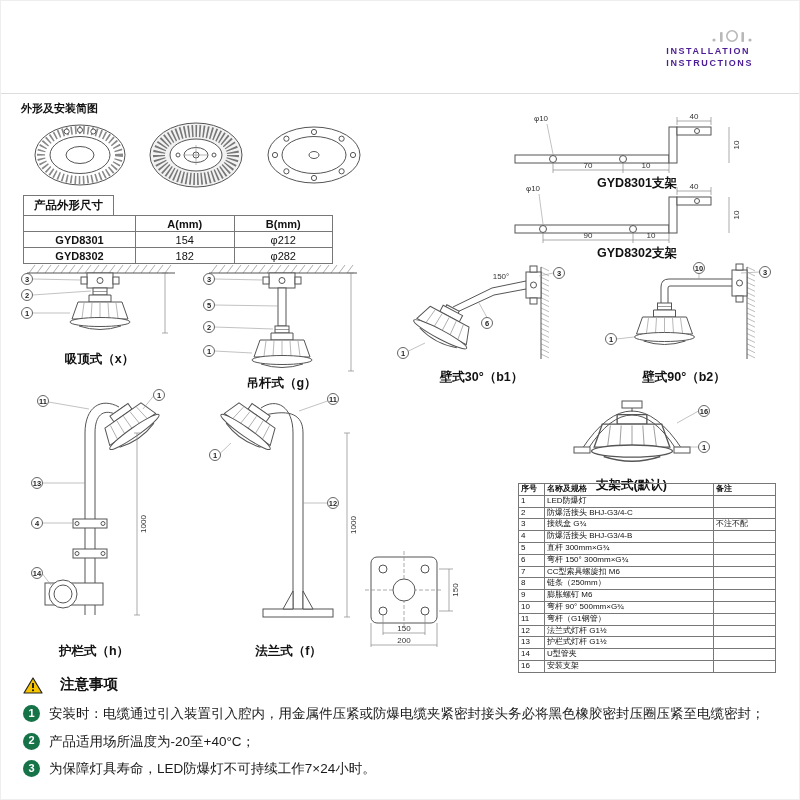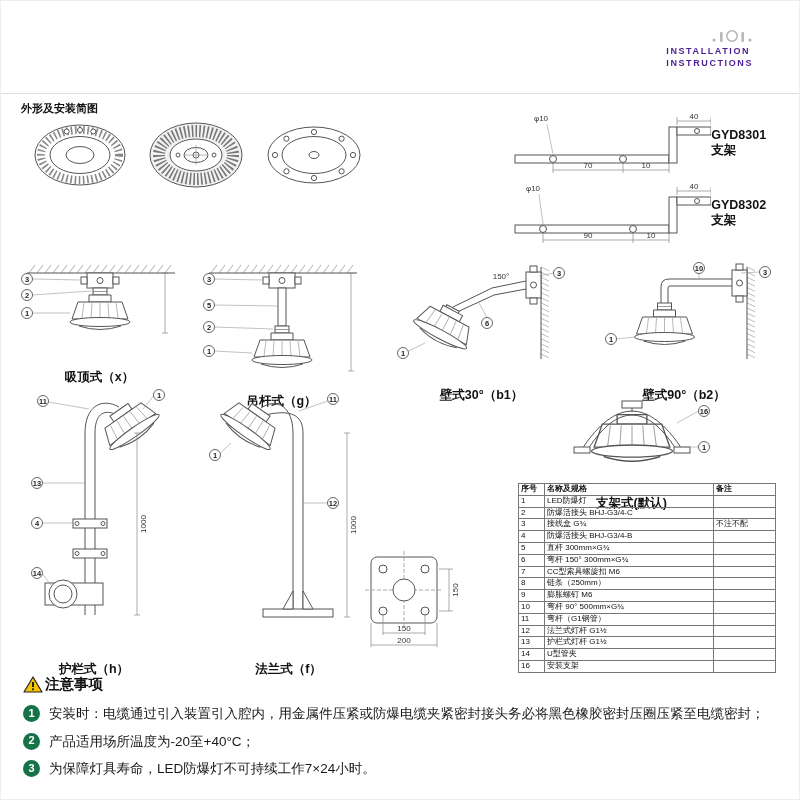--- a/index.html
+++ b/index.html
@@ -9,34 +9,34 @@
         overflow:hidden;border:1px solid #eee}
   .title{position:absolute;left:46px;top:26px;font-size:40px;font-weight:bold;
          letter-spacing:10px;padding:0 6px 8px 0;border-bottom:5px solid #000}
   .brand{position:absolute;right:46px;top:28px;text-align:left;color:#4c1d95}
   .brand svg{margin-left:auto;margin-bottom:2px}
   .brand-line{font-size:9px;letter-spacing:1.6px;line-height:1.35;font-weight:bold}
   .hr{position:absolute;left:0;top:92px;width:800px;height:1px;background:#ddd}
   .sec-title{position:absolute;left:20px;top:100px;font-size:11px;font-weight:bold}
   .abs{position:absolute}
   .mount{position:absolute;display:flex;flex-direction:column;align-items:center}
-  .mount figcaption{font-size:12.5px;font-weight:bold;margin-top:20px}
-  .bracket{position:absolute;display:flex;align-items:center}
+  .mount figcaption{font-size:12.5px;font-weight:bold;margin-top:2px}
+  .bracket{position:absolute;display:flex;flex-direction:column;align-items:center}
   .bracket .blabel{font-size:12.5px;font-weight:bold}
   .spec{position:absolute;left:22px;top:194px;width:310px}
   .spec-title{display:inline-block;border:1px solid #777;border-bottom:none;
               padding:2px 10px;font-size:11.5px;font-weight:bold}
   .spec table{border-collapse:collapse;width:100%}
   .spec td,.spec th{border:1px solid #777;font-size:11px;height:16px;text-align:center;padding:0 4px}
   .spec .model{font-weight:bold}
   .parts{position:absolute;left:517px;top:482px;width:258px}
   .parts table{border-collapse:collapse;width:100%}
   .parts th,.parts td{border:1px solid #777;font-size:8px;padding:1px 2px;text-align:left;
                       line-height:1.1;height:9px;white-space:nowrap;overflow:hidden}
-  .notice-head{position:absolute;left:22px;top:674px;display:flex;align-items:center;gap:2px;
+  .notice-head{position:absolute;left:22px;top:674px;display:flex;align-items:flex-end;gap:17px;
                font-size:14.5px;font-weight:bold}
   .notes{position:absolute;left:22px;top:703px;width:758px;display:flex;flex-direction:column;gap:8px}
   .note{display:flex;gap:9px;align-items:flex-start;font-size:13.5px;line-height:1.45;color:#1a1a1a}
   .note-num{flex:none;width:17px;height:17px;border-radius:50%;background:#157347;color:#fff;
             font-size:11px;font-weight:bold;display:flex;align-items:center;justify-content:center;margin-top:1px}
   .note-text{flex:1}
   svg{display:block}
   .s{stroke:#555;stroke-width:1;fill:none}
   .sw{stroke:#555;stroke-width:1;fill:#fff}
   .fin{stroke:#999;stroke-width:.7;fill:none}
@@ -172,20 +172,42 @@
       <line class="dm" x1="42" y1="59" x2="132" y2="59"></line>
       <text class="dt" x="87" y="57">90</text>
       <line class="dm" x1="132" y1="59" x2="168" y2="59"></line>
       <text class="dt" x="150" y="57">10</text>
       <line class="dm" x1="228" y1="16" x2="228" y2="52"></line>
       <text class="dt" transform="translate(238,34) rotate(-90)">10</text>
     </svg>
     <div class="blabel">GYD8302支架</div>
   </div>
 
+  <div class="spec">
+    <div class="spec-title">产品外形尺寸</div>
+    <table>
+      <tbody>
+          <tr>
+        <th style="width:112px"></th>
+        <th>A(mm)</th>
+        <th>B(mm)</th>
+      </tr>
+      <tr>
+        <td class="model">GYD8301</td>
+        <td>154</td>
+        <td>φ212</td>
+      </tr>
+      <tr>
+        <td class="model">GYD8302</td>
+        <td>182</td>
+        <td>φ282</td>
+      </tr>
+    </tbody>
+      </table>
+  </div>
 
   <figure class="mount" style="left:16px;top:260px;width:165px">
     <svg width="165" height="88">
       <use href="#hatch" transform="translate(12,4)"></use>
       <line class="s" x1="10" y1="12" x2="158" y2="12"></line>
       <use href="#jbox" transform="translate(83,12)"></use>
       <use href="#union" transform="translate(83,27)"></use>
       <use href="#lampF" transform="translate(83,55)"></use>
       <line class="dm" x1="148" y1="12" x2="148" y2="72"></line>
       <line class="dm" x1="145" y1="12" x2="151" y2="12"></line>

